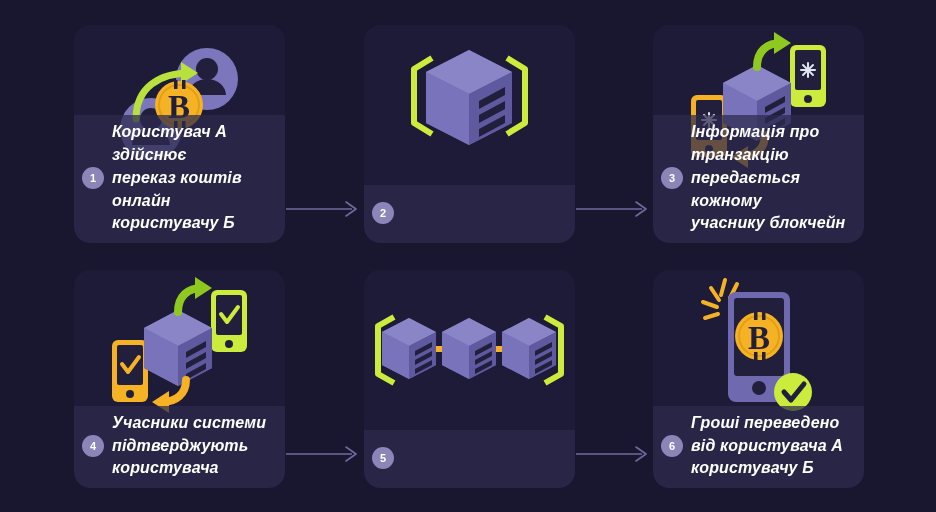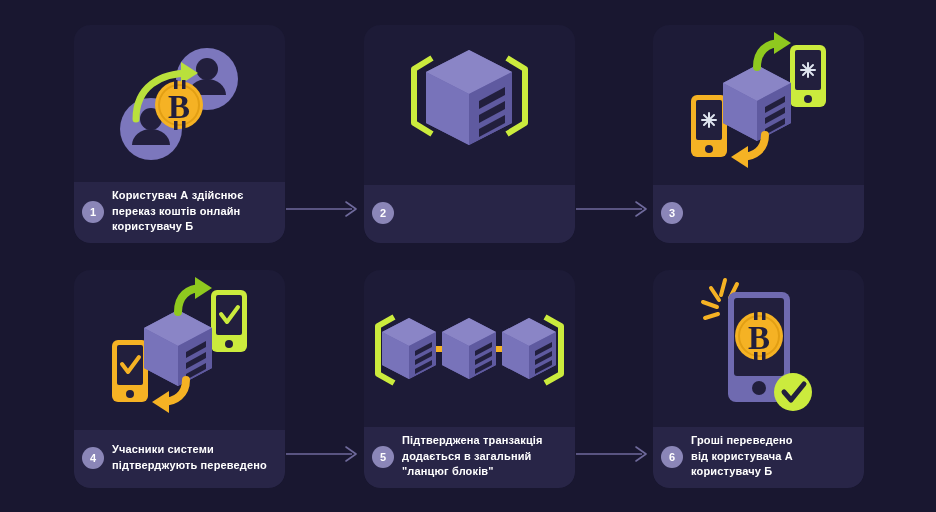--- a/index.html
+++ b/index.html
@@ -49,25 +49,26 @@
     font-size:11px;
     font-weight:bold;
     display:flex;
     align-items:center;
     justify-content:center;
     margin-right:8px;
     margin-left:2px;
   }
   .label-text{
     color:#ffffff;
-    font-size:11px;
+    font-size:16px;
     font-weight:bold;
     line-height:1.42;
     letter-spacing:0.15px;
     white-space:pre-line;
+    font-style:italic;
   }
 
   
   #card1{ left:74px;  top:25px;  }
   #card2{ left:364px; top:25px;  }
   #card3{ left:653px; top:25px;  }
   #card4{ left:74px;  top:270px; }
   #card5{ left:364px; top:270px; }
   #card6{ left:653px; top:270px; }
 
@@ -177,20 +178,23 @@
 
         <path d="M104 42 C104 26, 114 18, 128 18" stroke="#8fc91f" stroke-width="8" fill="none" stroke-linecap="round"></path>
         <path d="M121 7 L138 18 L121 29 Z" fill="#8fc91f"></path>
 
         <path d="M112 110 C112 124, 102 132, 88 132" stroke="#f5b224" stroke-width="8" fill="none" stroke-linecap="round"></path>
         <path d="M95 121 L78 132 L95 143 Z" fill="#f5b224"></path>
       </svg>
     </div>
     <div class="card-label">
       <div class="badge">3</div>
+      <div class="label-text">Інформація про транзакцію
+передається кожному
+учаснику блокчейн</div>
     </div>
   </div>
 
   <div class="card" id="card4">
     <div class="card-art">
       <svg class="art-svg" viewBox="0 0 211 160">
 
         <rect x="38" y="70" width="36" height="62" rx="6" fill="#f5b224"></rect>
         <rect x="43" y="75" width="26" height="40" rx="2" fill="#221f3d"></rect>
         <circle cx="56" cy="124" r="4" fill="#221f3d"></circle>
@@ -212,21 +216,21 @@
         <path d="M104 42 C104 26, 114 18, 128 18" stroke="#8fc91f" stroke-width="8" fill="none" stroke-linecap="round"></path>
         <path d="M121 7 L138 18 L121 29 Z" fill="#8fc91f"></path>
 
         <path d="M112 110 C112 124, 102 132, 88 132" stroke="#f5b224" stroke-width="8" fill="none" stroke-linecap="round"></path>
         <path d="M95 121 L78 132 L95 143 Z" fill="#f5b224"></path>
       </svg>
     </div>
     <div class="card-label">
       <div class="badge">4</div>
       <div class="label-text">Учасники системи
-підтверджують переведено</div>
+підтверджують користувача</div>
     </div>
   </div>
 
   <div class="card" id="card5">
     <div class="card-art">
       <svg class="art-svg" viewBox="0 0 211 160">
 
         <path d="M30 47 L14 56 L14 104 L30 113" stroke="#cbeb3d" stroke-width="6" fill="none" stroke-linejoin="round"></path>
         <path d="M181 47 L197 56 L197 104 L181 113" stroke="#cbeb3d" stroke-width="6" fill="none" stroke-linejoin="round"></path>
 
@@ -253,23 +257,20 @@
         <path d="M165 48 L192 62 L165 76 L138 62 Z" fill="#8a85c6"></path>
         <path d="M165 76 L192 62 L192 95 L165 109 Z" fill="#5f5aa0"></path>
         <path d="M138 62 L165 76 L165 109 L138 95 Z" fill="#7873ba"></path>
         <path d="M171 81 L188 72 L188 77 L171 86 Z" fill="#221f3d"></path>
         <path d="M171 90 L188 81 L188 86 L171 95 Z" fill="#221f3d"></path>
         <path d="M171 99 L188 90 L188 95 L171 104 Z" fill="#221f3d"></path>
       </svg>
     </div>
     <div class="card-label">
       <div class="badge">5</div>
-      <div class="label-text">Підтверджена транзакція
-додається в загальний
-"ланцюг блоків"</div>
     </div>
   </div>
 
   <div class="card" id="card6">
     <div class="card-art">
       <svg class="art-svg" viewBox="0 0 211 160">
 
         <g stroke="#f5b224" stroke-width="4" stroke-linecap="round">
           <line x1="72" y1="10" x2="68" y2="25"></line>
           <line x1="58" y1="18" x2="66" y2="30"></line>

